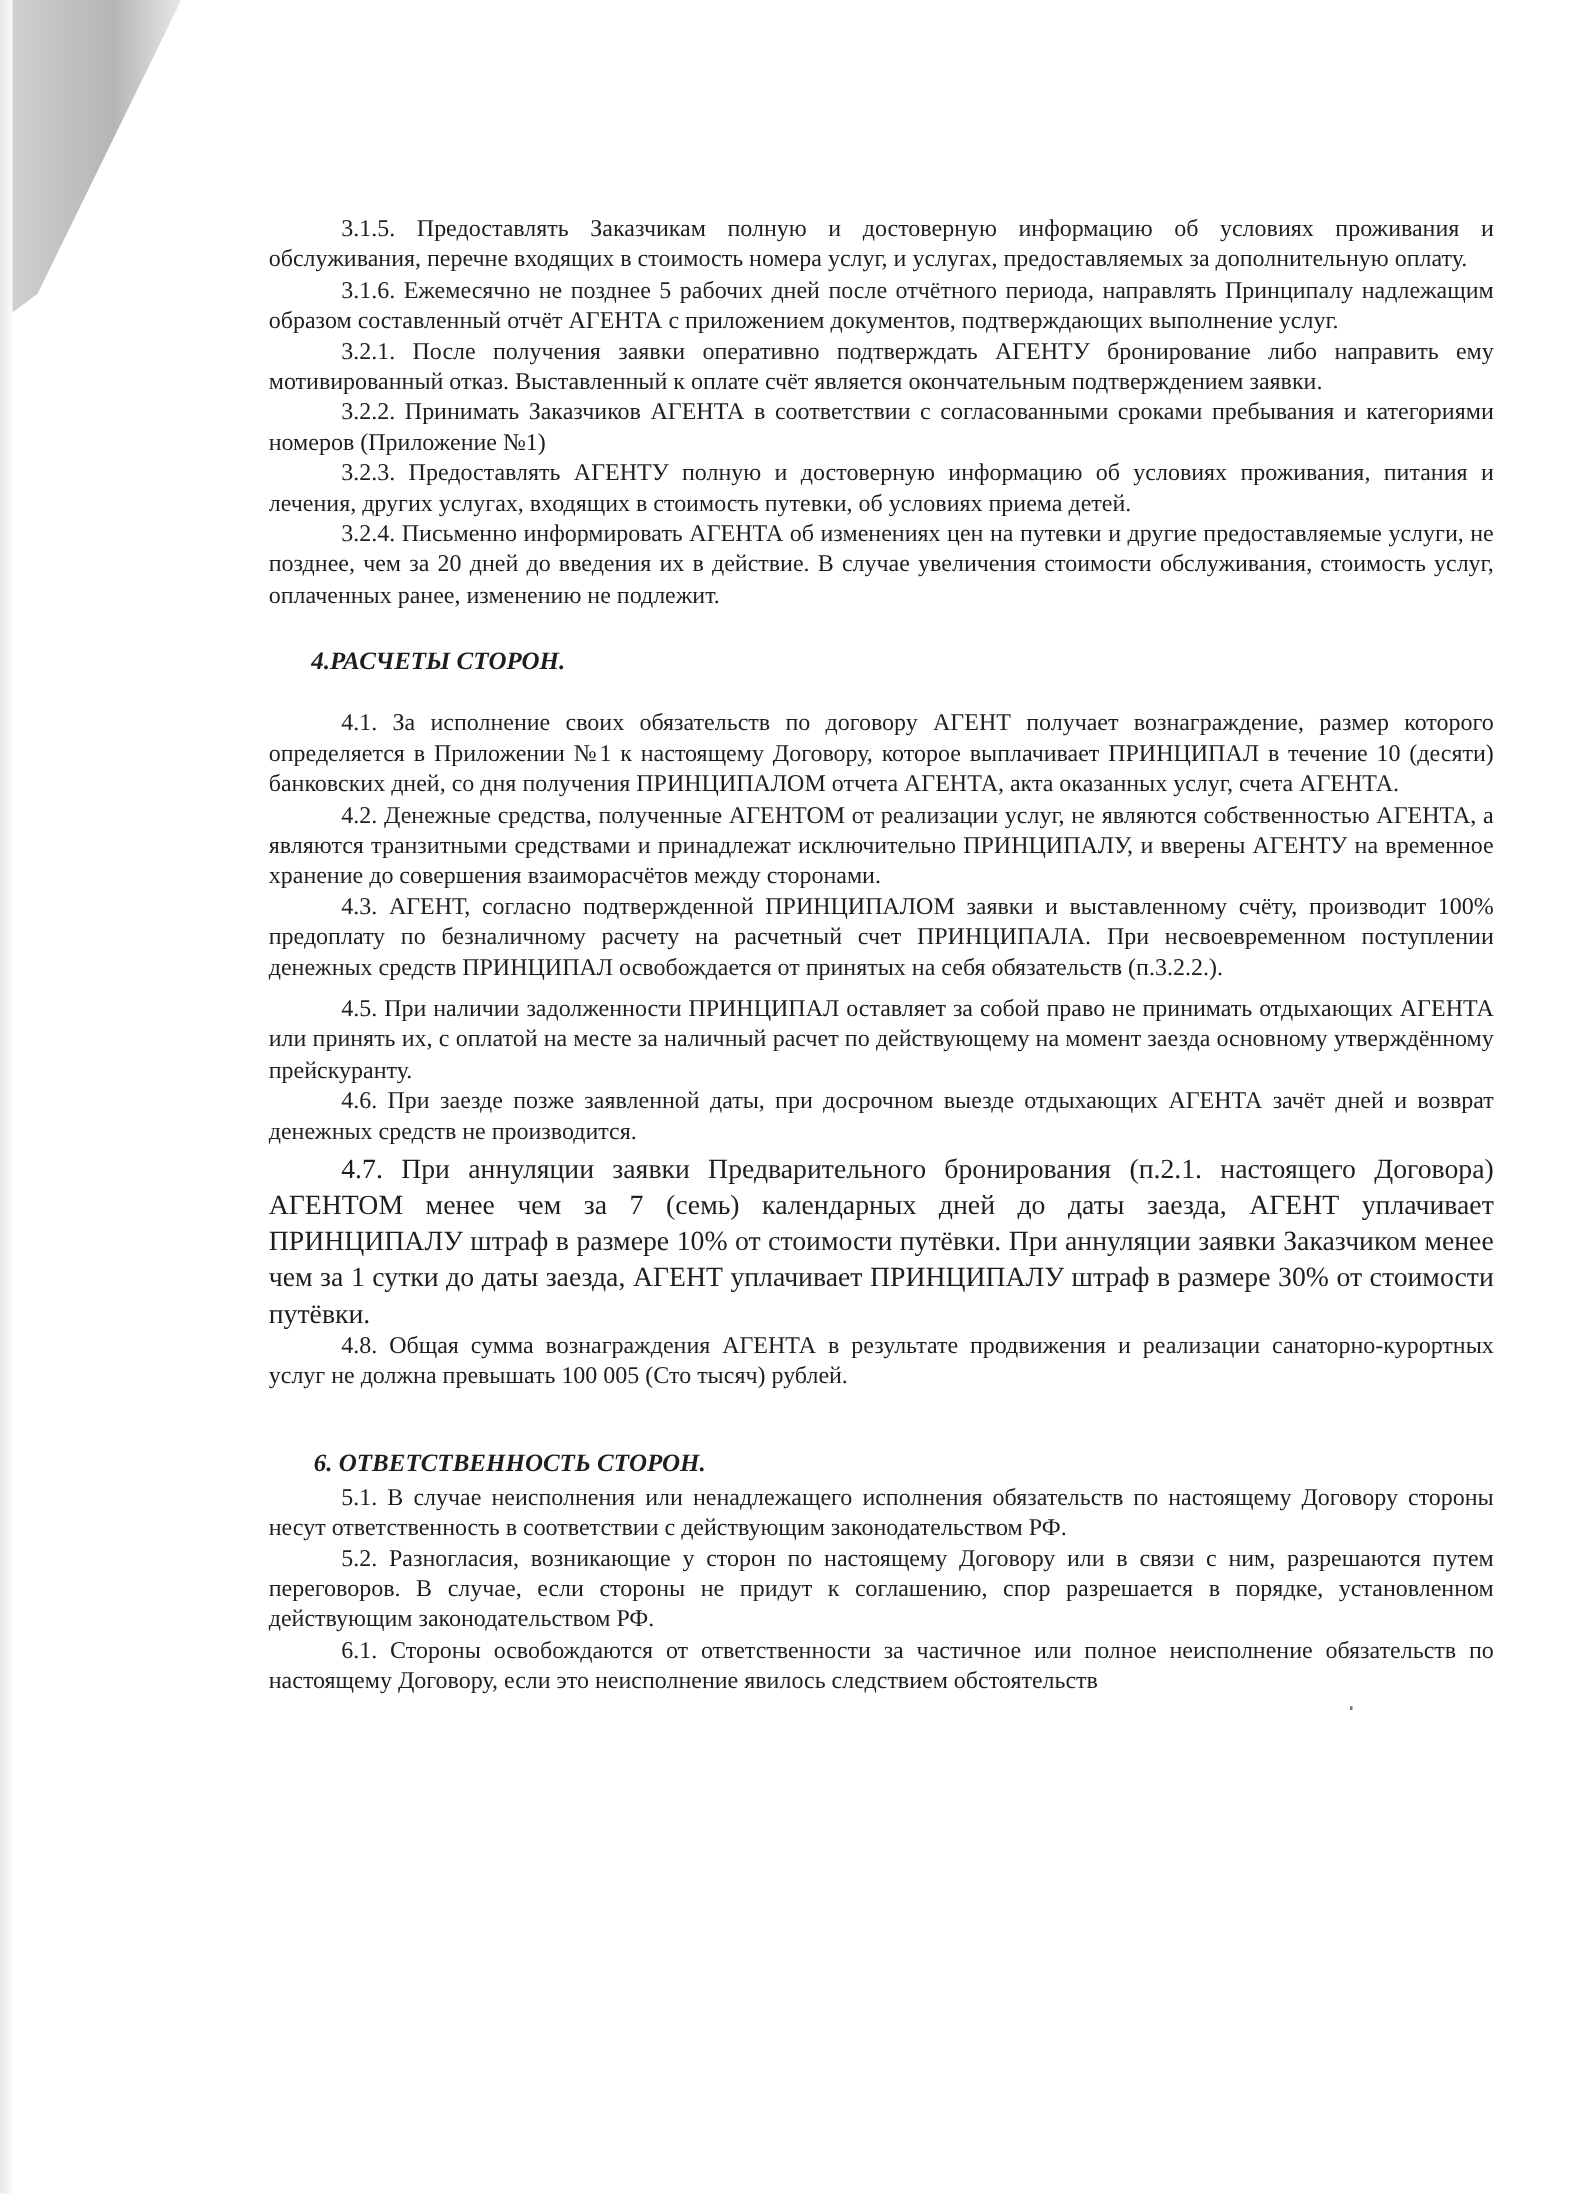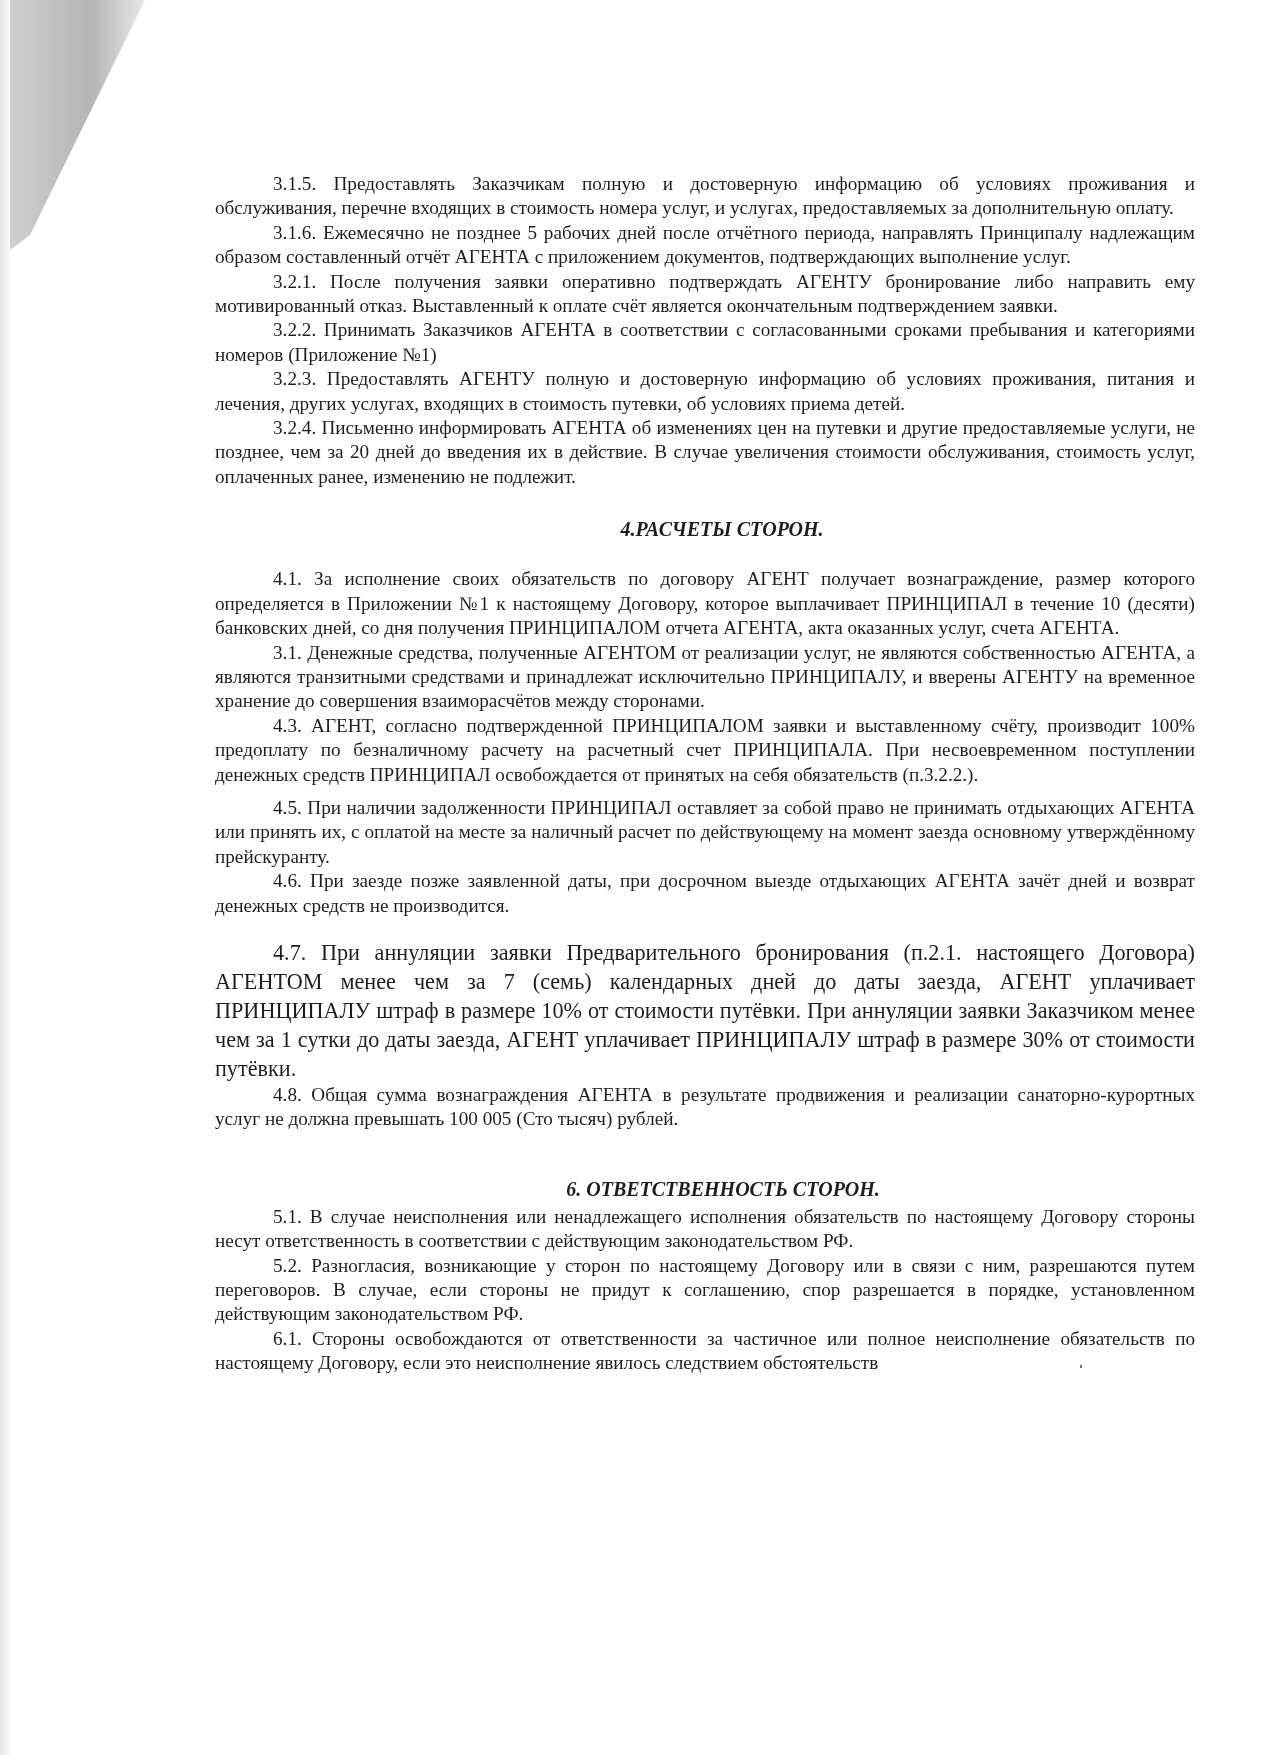--- a/index.html
+++ b/index.html
@@ -19,23 +19,23 @@
   }
   .page {
     position: absolute; left: 215px; top: 172px; width: 980px;
   }
   p {
     margin: 0; font-size: 19.2px; line-height: 24.4px;
     text-align: justify; text-align-last: left;
     text-indent: 58px;
   }
   p.gap-top { margin-top: 9px; }
-  p.big { font-size: 22.2px; line-height: 29px; margin-top: 20px; }
+  p.big { font-size: 22.2px; line-height: 29px; margin-top: 2px; }
   h2 {
-    margin: 0; text-align: center; font-style: italic; font-weight: bold;
+    margin: 0; font-style: italic; font-weight: bold;
     font-size: 20px; line-height: 24px;
   }
   h2.sec4 { margin-top: 28px; margin-bottom: 26px; padding-left: 34px; }
   h2.sec5 { margin-top: 45px; margin-bottom: 4px; padding-left: 36px; }
   .speck { position: absolute; width: 2px; height: 3px; background: #777; }
 </style>
 </head>
 <body>
 
 <div class="left-strip"></div>
@@ -54,21 +54,21 @@
   <p>3.1.5. Предоставлять  Заказчикам полную и достоверную информацию об условиях проживания и обслуживания, перечне входящих в стоимость номера услуг, и услугах, предоставляемых за дополнительную оплату.</p>
   <p>3.1.6. Ежемесячно не позднее 5 рабочих дней после отчётного периода, направлять Принципалу надлежащим образом составленный отчёт АГЕНТА с приложением документов, подтверждающих выполнение услуг.</p>
   <p>3.2.1. После получения заявки оперативно подтверждать АГЕНТУ бронирование либо направить ему мотивированный отказ. Выставленный к оплате счёт является окончательным подтверждением заявки.</p>
   <p>3.2.2. Принимать Заказчиков  АГЕНТА в соответствии с согласованными сроками пребывания и категориями номеров (Приложение №1)</p>
   <p>3.2.3. Предоставлять АГЕНТУ полную и достоверную информацию об условиях проживания, питания и лечения, других услугах, входящих в стоимость путевки, об условиях приема детей.</p>
   <p>3.2.4. Письменно информировать АГЕНТА об изменениях цен на путевки и другие предоставляемые услуги, не позднее, чем за 20 дней до введения их в действие. В случае увеличения стоимости обслуживания, стоимость услуг,  оплаченных ранее, изменению не подлежит.</p>
 
   <h2 class="sec4">4.РАСЧЕТЫ СТОРОН.</h2>
 
   <p>4.1. За исполнение своих обязательств по договору АГЕНТ получает вознаграждение, размер которого определяется в Приложении №1 к настоящему Договору, которое выплачивает ПРИНЦИПАЛ в течение 10 (десяти) банковских дней, со дня получения ПРИНЦИПАЛОМ отчета АГЕНТА, акта оказанных услуг, счета АГЕНТА.</p>
-  <p>3.1. Денежные средства, полученные АГЕНТОМ от реализации услуг, не являются собственностью АГЕНТА, а являются транзитными средствами и принадлежат исключительно ПРИНЦИПАЛУ, и вверены АГЕНТУ на временное хранение до совершения взаиморасчётов между сторонами.</p>
+  <p>4.2. Денежные средства, полученные АГЕНТОМ от реализации услуг, не являются собственностью АГЕНТА, а являются транзитными средствами и принадлежат исключительно ПРИНЦИПАЛУ, и вверены АГЕНТУ на временное хранение до совершения взаиморасчётов между сторонами.</p>
   <p>4.3. АГЕНТ, согласно подтвержденной ПРИНЦИПАЛОМ заявки и выставленному счёту, производит 100% предоплату по безналичному расчету на расчетный счет ПРИНЦИПАЛА. При несвоевременном поступлении денежных средств ПРИНЦИПАЛ освобождается от принятых на себя обязательств (п.3.2.2.).</p>
   <p class="gap-top">4.5. При наличии задолженности  ПРИНЦИПАЛ оставляет за собой право не принимать отдыхающих АГЕНТА или  принять их, с оплатой на месте за наличный расчет по действующему на момент заезда основному утверждённому прейскуранту.</p>
   <p>4.6.  При заезде позже заявленной даты, при досрочном  выезде отдыхающих АГЕНТА зачёт дней и  возврат денежных средств не производится.</p>
   <p class="big">4.7. При аннуляции заявки Предварительного бронирования (п.2.1. настоящего Договора) АГЕНТОМ менее чем за 7 (семь) календарных дней до даты заезда, АГЕНТ уплачивает ПРИНЦИПАЛУ штраф в размере 10% от стоимости путёвки. При аннуляции заявки Заказчиком менее чем за 1 сутки до даты заезда, АГЕНТ  уплачивает ПРИНЦИПАЛУ штраф в размере 30% от стоимости путёвки.</p>
   <p>4.8. Общая сумма вознаграждения АГЕНТА в результате продвижения и реализации санаторно-курортных услуг не должна превышать 100 005 (Сто тысяч) рублей.</p>
 
   <h2 class="sec5">6. ОТВЕТСТВЕННОСТЬ СТОРОН.</h2>
 
   <p>5.1. В случае неисполнения или ненадлежащего исполнения обязательств по настоящему Договору стороны несут ответственность в соответствии с действующим законодательством РФ.</p>
   <p>5.2. Разногласия, возникающие у сторон по настоящему Договору или в связи с ним, разрешаются путем переговоров. В случае, если стороны не придут к соглашению, спор разрешается в порядке, установленном действующим законодательством РФ.</p>

